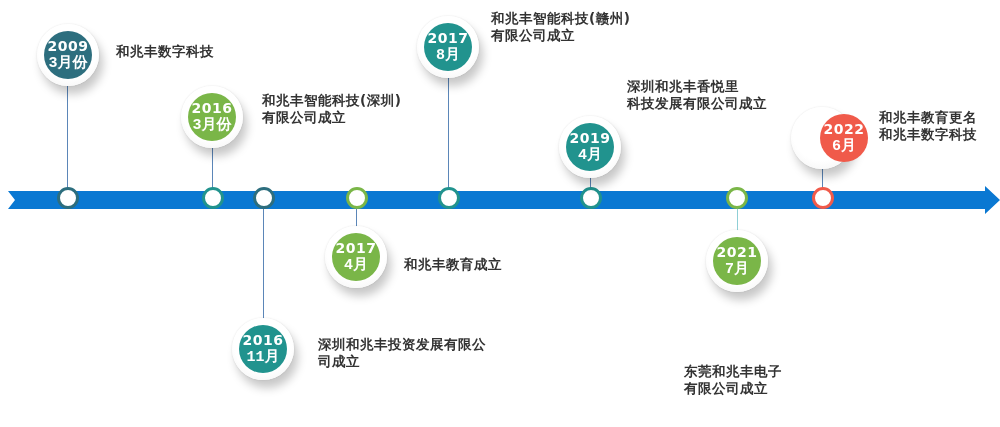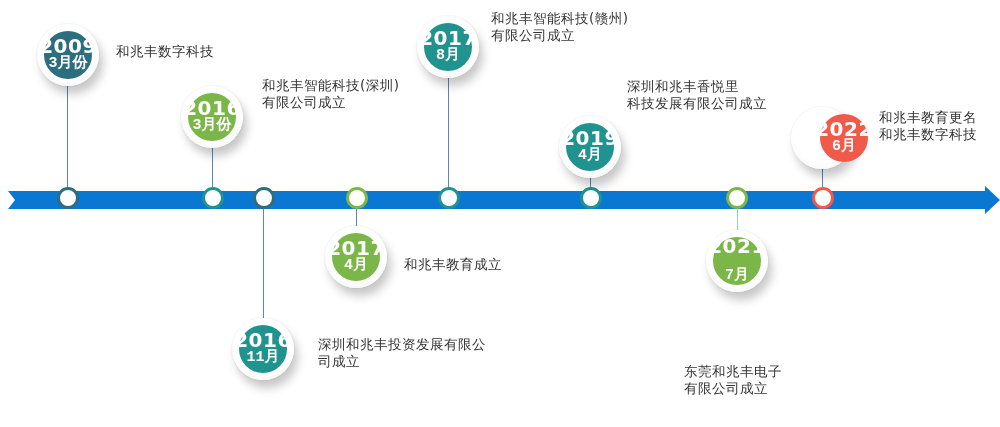--- a/index.html
+++ b/index.html
@@ -23,24 +23,24 @@
     .bubble {
       position: absolute; width: 62px; height: 62px; border-radius: 50%;
       background: radial-gradient(circle at 50% 40%, #ffffff 60%, #f0f0f0 100%);
       box-shadow: 4px 8px 10px rgba(0,0,0,0.22), 0 0 2px rgba(0,0,0,0.12);
     }
     .bubble-inner {
       position: absolute; left: 7px; top: 7px; width: 48px; height: 48px; border-radius: 50%;
       display: flex; flex-direction: column; align-items: center; justify-content: center;
       color: #ffffff; font-weight: bold; line-height: 18px;
     }
-    .bubble-year { font-size: 20px; letter-spacing: 0.5px; }
+    .bubble-year { font-size: 14px; letter-spacing: 0.5px; }
     .bubble-month { font-size: 15px; font-family: Liberation Mono, monospace; }
     .caption {
-      position: absolute; color: #333333; font-size: 13.5px; font-weight: normal;
+      position: absolute; color: #333333; font-size: 13.5px; font-weight: bold;
       line-height: 17px; white-space: pre-line; letter-spacing: 0.5px;
     }
   </style>
 </head>
 <body>
 
 <svg class="timeline-bar" viewBox="0 0 1000 28" width="1000" height="28">
   <polygon points="8,5 985,5 985,0 1000,14 985,28 985,23 8,23 15,14" fill="#0a78d2"></polygon>
 </svg>
 
@@ -98,35 +98,35 @@
 </div>
 
 <div class="bubble" style="left:559px; top:116px;">
   <div class="bubble-inner" style="background:#21938e;">
     <span class="bubble-year">2019</span>
     <span class="bubble-month">4月</span>
   </div>
 </div>
 
 <div class="bubble" style="left:706px; top:230px;">
-  <div class="bubble-inner" style="background:#7ab648;justify-content:space-between;">
+  <div class="bubble-inner" style="background:#7ab648;">
     <span class="bubble-year">2021</span>
     <span class="bubble-month">7月</span>
   </div>
 </div>
 
 <div class="bubble" style="left:791px; top:107px;">
   <div class="bubble-inner" style="background:#f05a4a;margin-left:22px;">
     <span class="bubble-year">2022</span>
     <span class="bubble-month">6月</span>
   </div>
 </div>
 
 <div class="caption" style="left:116px; top:43px;">和兆丰数字科技</div>
-<div class="caption" style="left:262px; top:77px;">和兆丰智能科技(深圳)
+<div class="caption" style="left:262px; top:92px;">和兆丰智能科技(深圳)
 有限公司成立</div>
 <div class="caption" style="left:318px; top:336px;">深圳和兆丰投资发展有限公
 司成立</div>
 <div class="caption" style="left:404px; top:256px;">和兆丰教育成立</div>
 <div class="caption" style="left:491px; top:10px;">和兆丰智能科技(赣州)
 有限公司成立</div>
 <div class="caption" style="left:627px; top:78px;">深圳和兆丰香悦里
 科技发展有限公司成立</div>
 <div class="caption" style="left:684px; top:323px;margin-top:40px;">东莞和兆丰电子
 有限公司成立</div>

